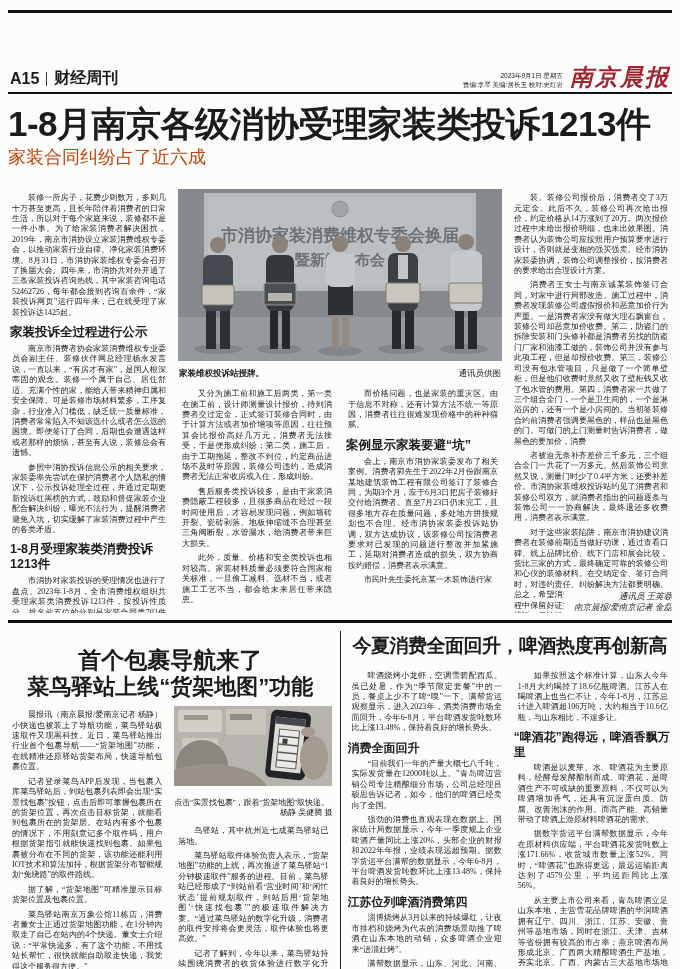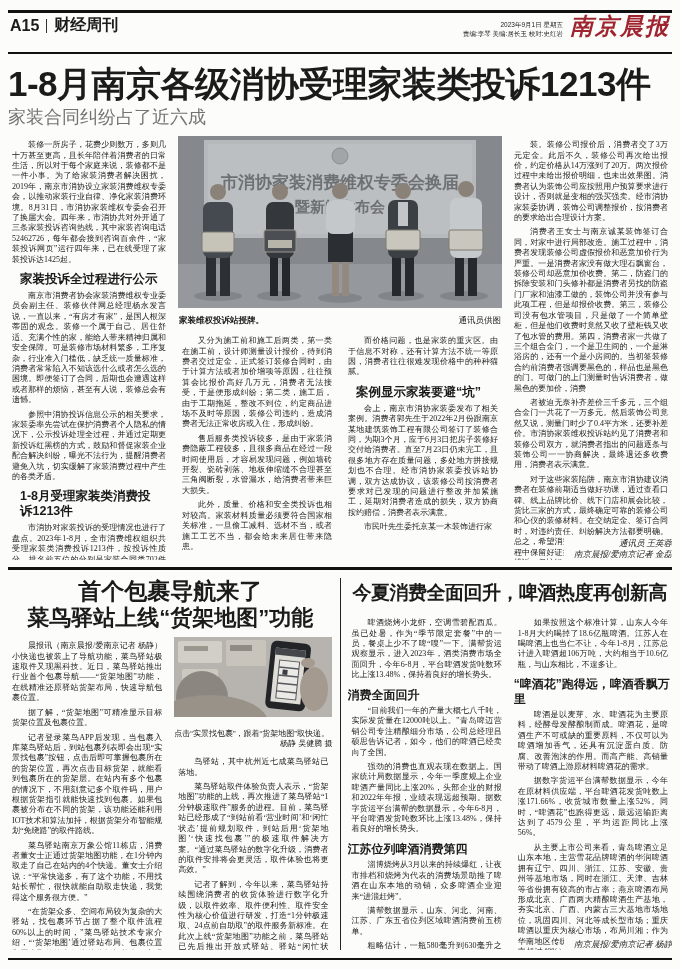--- a/index.html
+++ b/index.html
@@ -1,45 +1,45 @@
 <!DOCTYPE html>
 <html><head>
 <meta charset="utf-8">
 <style>
   html,body{margin:0;padding:0;background:#fff;}
   .page{width:680px;height:969px;box-sizing:border-box;margin:0 auto;padding:10px 8px 0;
         background:#fcfcfa;color:#1b1b1b;font-family:"Liberation Serif",serif;
         position:relative;overflow:hidden;}
   .toprule{height:3px;background:#111;}
-  .pghead{display:flex;justify-content:space-between;align-items:flex-start;height:34px;padding:2px 2px 3px;}
+  .pghead{display:flex;justify-content:space-between;align-items:flex-end;height:34px;padding:2px 2px 3px;margin-top:40px;}
   .plate{font-family:"Liberation Sans",sans-serif;font-weight:700;font-size:16px;display:flex;align-items:center;gap:7px;}
   .plate .sep{width:1px;height:14px;background:#333;}
   .hright{display:flex;align-items:flex-end;gap:7px;}
   .credits{text-align:right;font-size:6.5px;line-height:8.5px;color:#222;font-family:"Liberation Sans",sans-serif;}
   .masthead{color:#9e2430;font-size:23px;font-weight:900;font-style:italic;letter-spacing:2px;line-height:1;}
   .headrule{height:2px;background:#111;}
   h1.mainhead{font-family:"Liberation Sans",sans-serif;font-weight:900;font-size:35px;line-height:1.12;
               margin:10px 0 2px;letter-spacing:-0.5px;white-space:nowrap;}
-  .subtitle{font-family:"Liberation Sans",sans-serif;font-size:18px;font-weight:400;margin:0 0 7px;color:#737373;}
+  .subtitle{font-family:"Liberation Sans",sans-serif;font-size:18px;font-weight:400;margin:0 0 20px;color:#c2410c;}
   .main-body{display:flex;gap:8px;height:424px;margin-top:4px;}
   .ncol{flex:1 1 0;overflow:hidden;position:relative;min-width:0;}
   .mid{flex:0 0 324px;display:flex;flex-direction:column;min-width:0;}
   .midcols{display:flex;gap:8px;flex:1;overflow:hidden;}
   p.np{margin:4px;text-indent:2em;text-align:justify;font-size:8px;line-height:10.4px;}
-  .inhead{font-family:"Liberation Sans",sans-serif;font-weight:700;font-size:12.5px;margin:7px 12px 4px;line-height:1.2;}
+  .inhead{font-family:"Liberation Sans",sans-serif;font-weight:700;font-size:12.5px;margin:7px 2px 4px;line-height:1.2;}
   figure{margin:0;}
   .mainfig figcaption{display:flex;justify-content:space-between;font-size:8.5px;font-weight:700;
                       padding:3px 1px 5px;font-family:Liberation Sans, sans-serif;}
   .bylines{position:absolute;bottom:0;right:0;background:#fcfcfa;text-align:right;font-style:italic;
            font-size:8.5px;line-height:11px;padding:2px 0 0 10px;}
   .secrule{height:3px;background:#111;margin:7px 0 8px;}
   .bottom{display:flex;height:372px;}
   .bart{flex:1 1 0;overflow:hidden;display:flex;flex-direction:column;min-width:0;}
   .vdiv{width:1px;background:#222;margin:0 7px;}
-  .btitle{font-family:"Liberation Sans",sans-serif;font-weight:900;text-align:center;margin:0 0 6px;}
+  .btitle{font-family:"Liberation Sans",sans-serif;font-weight:900;text-align:center;margin:16px 0 6px;}
   .btitle .l1{font-size:23px;line-height:1.18;display:block;}
   .btitle .l2{font-size:22px;line-height:1.18;display:block;}
   .rtitle{font-family:"Liberation Sans",sans-serif;font-weight:900;text-align:center;
           font-size:19px;letter-spacing:-0.5px;margin:2px 0 8px;white-space:nowrap;}
   .bcols{display:flex;gap:8px;flex:1;overflow:hidden;justify-content:center;}
   .bcol{flex:1 1 0;overflow:hidden;position:relative;min-width:0;}
   .inhead2{font-family:"Liberation Sans",sans-serif;font-weight:700;font-size:12px;margin:7px 0 4px;line-height:1.2;}
   .shelffig figcaption{font-size:8px;line-height:10px;padding:2px 0 4px;font-family:"Liberation Sans",sans-serif;margin-top:6px;}
   .shelffig .cred{text-align:right;}
   .botrule{height:2px;background:#111;margin-top:8px;}
@@ -181,22 +181,22 @@
   <section class="bottom">
 
     <article class="bart">
       <h2 class="btitle">
         <span class="l1">首个包裹导航来了</span>
         <span class="l2">菜鸟驿站上线“货架地图”功能</span>
       </h2>
       <div class="bcols">
         <div class="bcol">
           <p class="np">晨报讯（南京晨报/爱南京记者 杨静）小快递也被装上了导航功能，菜鸟驿站极速取件又现黑科技。近日，菜鸟驿站推出行业首个包裹导航——“货架地图”功能，在线精准还原驿站货架布局，快速导航包裹位置。</p>
+          <p class="np">记者登录菜鸟APP后发现，当包裹入库菜鸟驿站后，到站包裹列表即会出现“实景找包裹”按钮，点击后即可掌握包裹所在的货架位置，再次点击目标货架，就能看到包裹所在的货架层。在站内有多个包裹的情况下，不用刻意记多个取件码，用户根据货架指引就能快速找到包裹。如果包裹被分布在不同的货架，该功能还能利用IOT技术和算法加持，根据货架分布智能规划“免绕路”的取件路线。</p>
           <p class="np">据了解，“货架地图”可精准显示目标货架位置及包裹位置。</p>
-          <p class="np">记者登录菜鸟APP后发现，当包裹入库菜鸟驿站后，到站包裹列表即会出现“实景找包裹”按钮，点击后即可掌握包裹所在的货架位置，再次点击目标货架，就能看到包裹所在的货架层。在站内有多个包裹的情况下，不用刻意记多个取件码，用户根据货架指引就能快速找到包裹。如果包裹被分布在不同的货架，该功能还能利用IOT技术和算法加持，根据货架分布智能规划“免绕路”的取件路线。</p>
           <p class="np">菜鸟驿站南京万象公馆11栋店，消费者董女士正通过货架地图功能，在1分钟内取走了自己在站内的4个快递。董女士介绍说：“平常快递多，有了这个功能，不用找站长帮忙，很快就能自助取走快递，我觉得这个服务很方便。”</p>
           <p class="np">“在货架众多、空间布局较为复杂的大驿站，找包裹环节占据了整个取件流程60%以上的时间，”菜鸟驿站技术专家介绍，“‘货架地图’通过驿站布局、包裹位置和用户取件热力行为的分析与整合，实现了包裹位置的可视化查找，取件效率预计将提升20%以上。”</p>
           <p class="np">据悉，该功能已覆盖杭州、上海、重庆、成都、广州、深圳、南京等多个城市的1000家菜</p>
         </div>
         <div class="bcol">
           <figure class="shelffig">
             <svg width="158" height="80" viewBox="0 0 158 80">
               <rect x="0" y="0" width="158" height="80" fill="#b7b4af"></rect>
               <rect x="4" y="4" width="44" height="22" rx="2" fill="#d2cfc9"></rect>
               <rect x="52" y="3" width="40" height="26" rx="2" fill="#c8c4bc"></rect>

